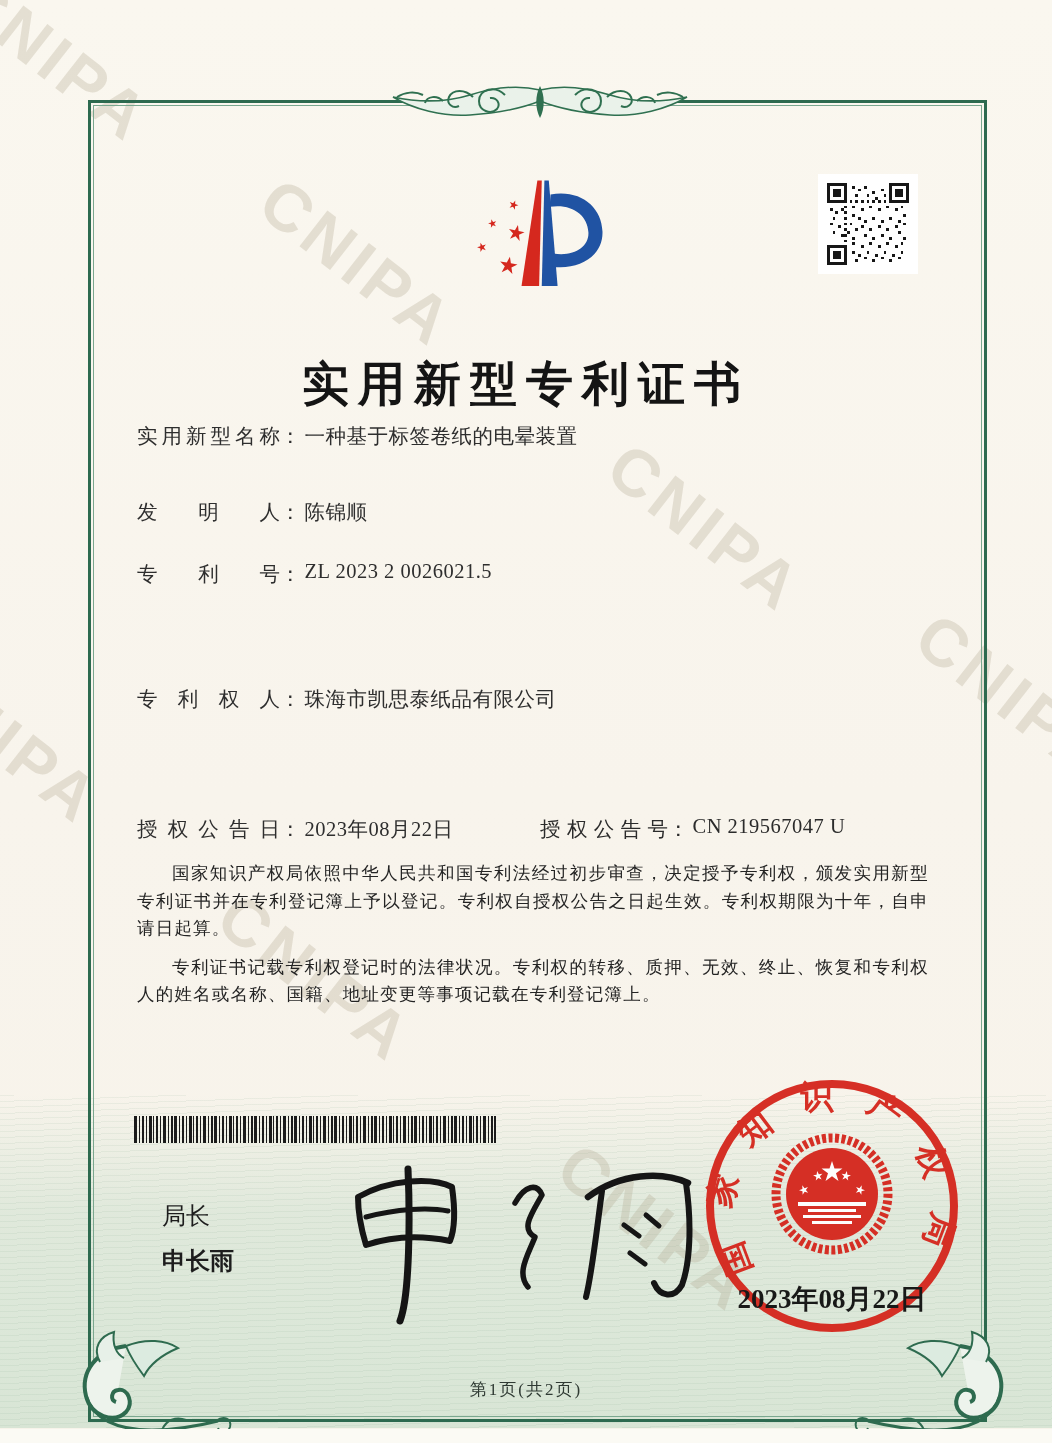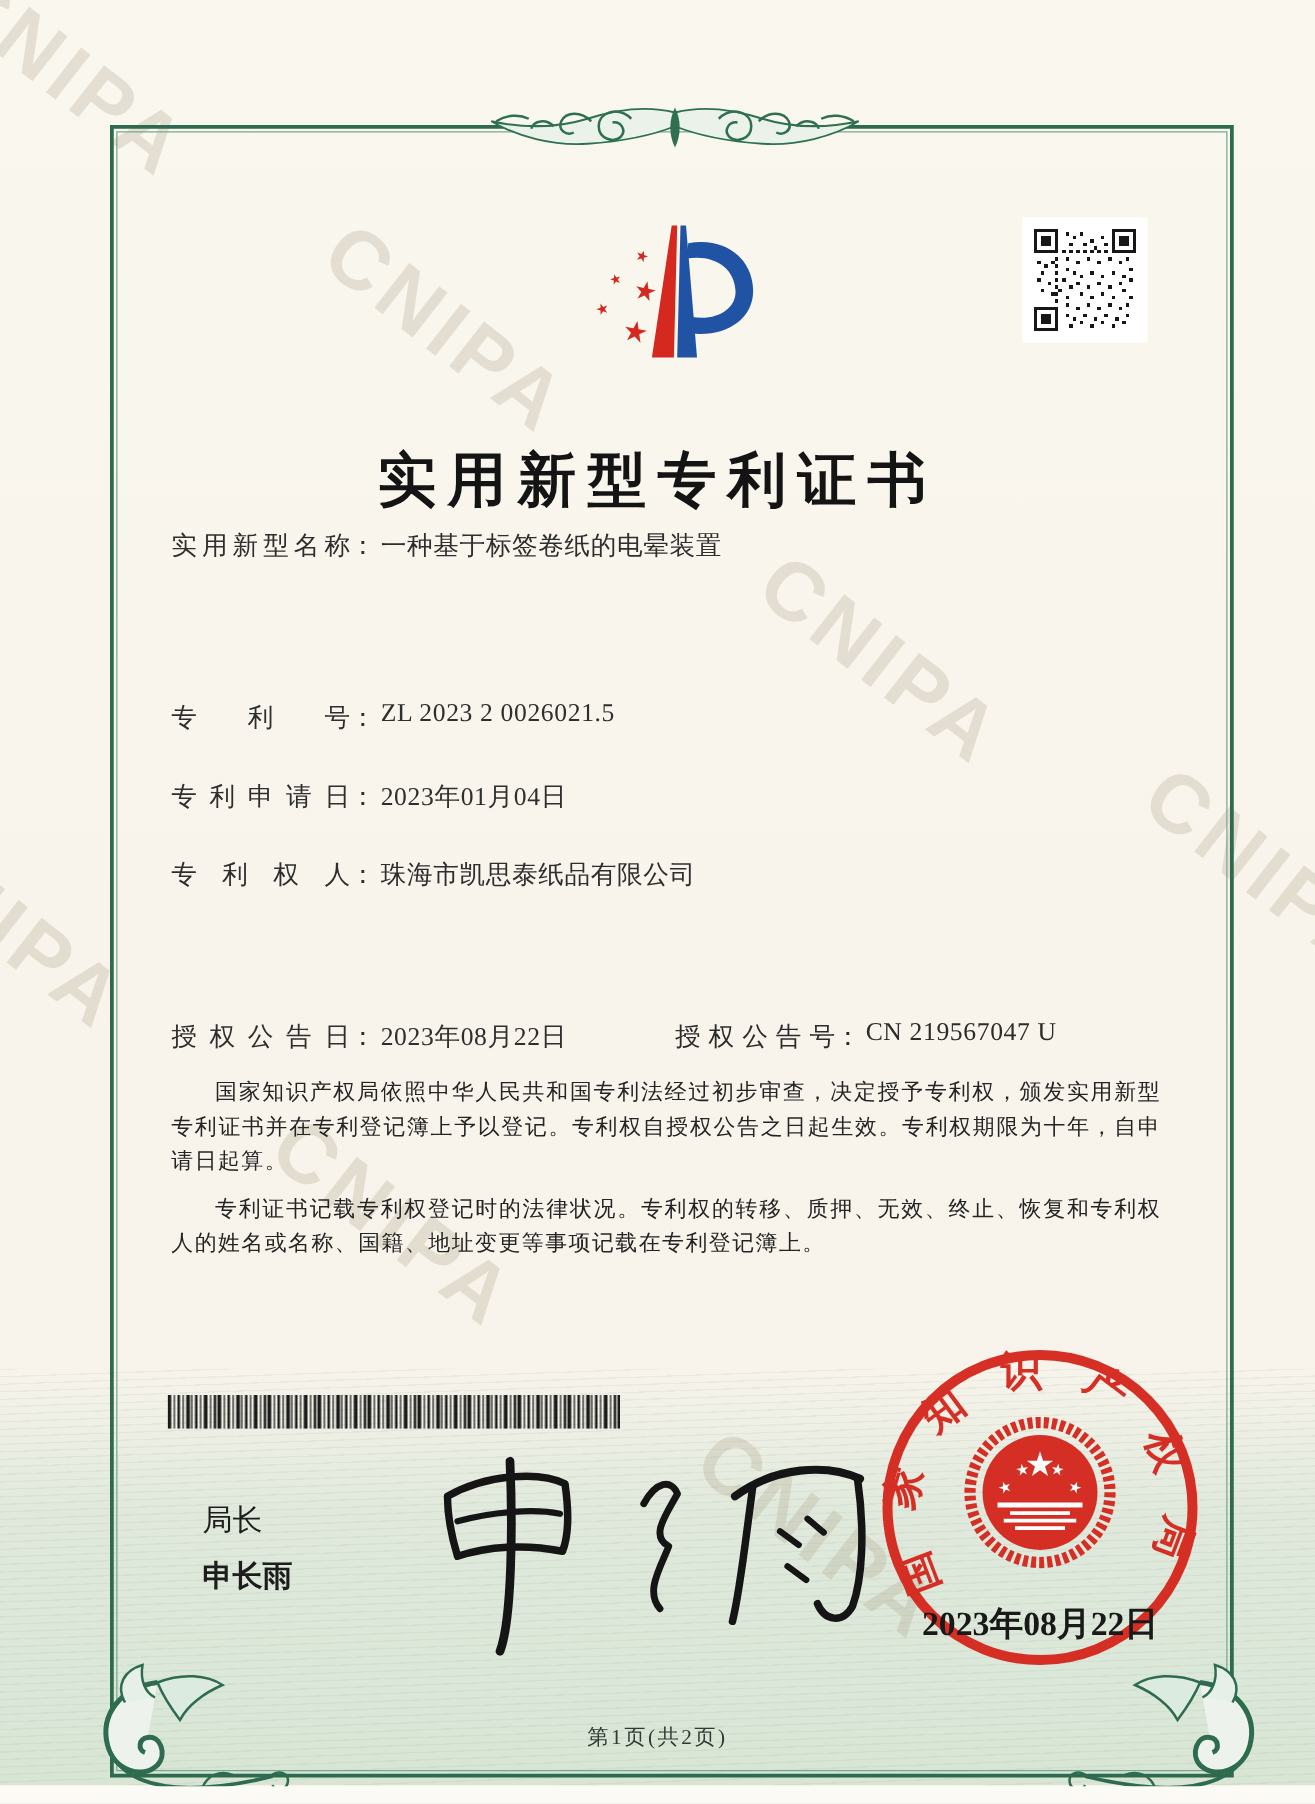--- a/index.html
+++ b/index.html
@@ -158,25 +158,25 @@
         M9 24h1v1H9zM11 25h1v1h-1zM14 24h1v1h-1zM17 25h1v1h-1zM20 24h1v1h-1zM23 25h1v1h-1zM26 24h1v1h-1z
         M10 27h1v1h-1zM13 26h1v1h-1zM16 27h1v1h-1zM19 26h1v1h-1zM22 27h1v1h-1zM25 26h1v1h-1z"></path>
     </svg>
   </div>
 
   <div class="title">实用新型专利证书</div>
 
   <div class="frow r-name">
     <span class="f-label">实用新型名称</span><span class="f-colon">：</span><span class="f-value">一种基于标签卷纸的电晕装置</span>
   </div>
+  <div class="frow r-inventor">
+    <span class="f-label">发明人</span><span class="f-colon">：</span><span class="f-value">陈锦顺</span>
+  </div>
   <div class="frow r-patentno">
     <span class="f-label">专利号</span><span class="f-colon">：</span><span class="f-value">ZL 2023 2 0026021.5</span>
-  </div>
-  <div class="frow r-filing">
-    <span class="f-label">专利申请日</span><span class="f-colon">：</span><span class="f-value">2023年01月04日</span>
   </div>
   <div class="frow r-patentee">
     <span class="f-label">专利权人</span><span class="f-colon">：</span><span class="f-value">珠海市凯思泰纸品有限公司</span>
   </div>
   <div class="frow r-grantdate">
     <span class="f-label">授权公告日</span><span class="f-colon">：</span><span class="f-value">2023年08月22日</span>
   </div>
   <div class="r-grantno">
     <span class="f-label">授权公告号</span><span class="f-colon">：</span><span class="f-value">CN 219567047 U</span>
   </div>

